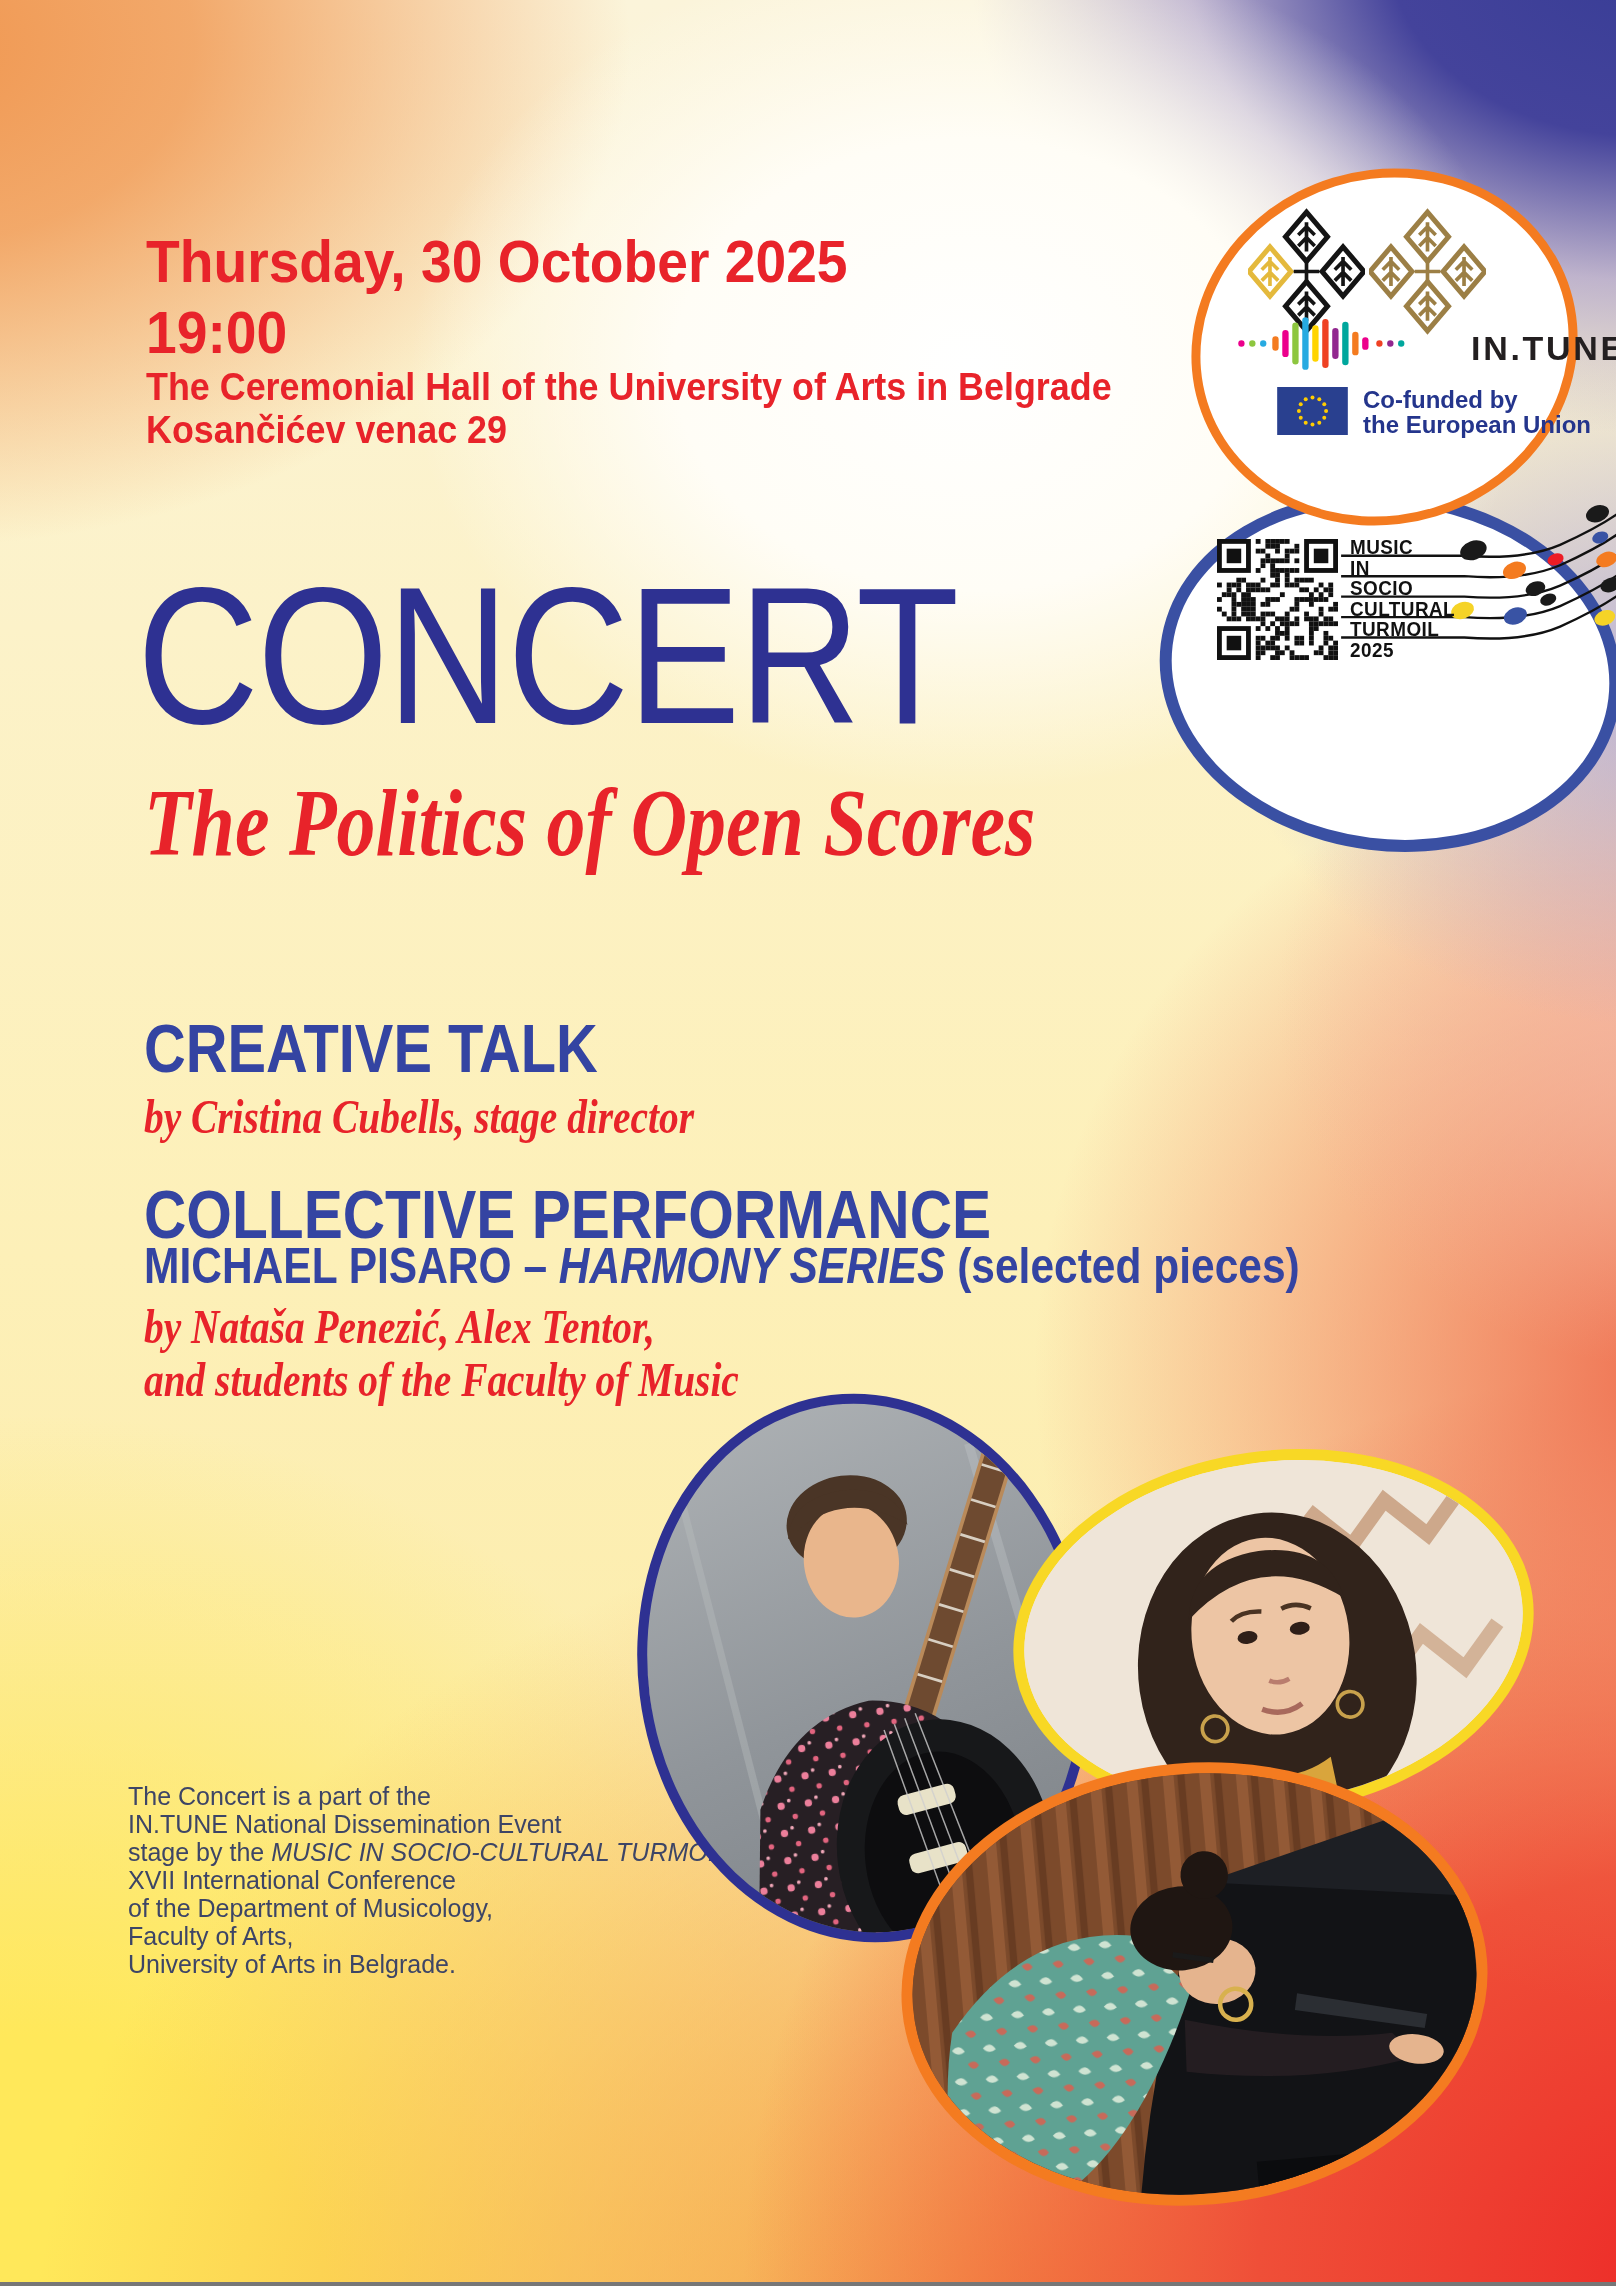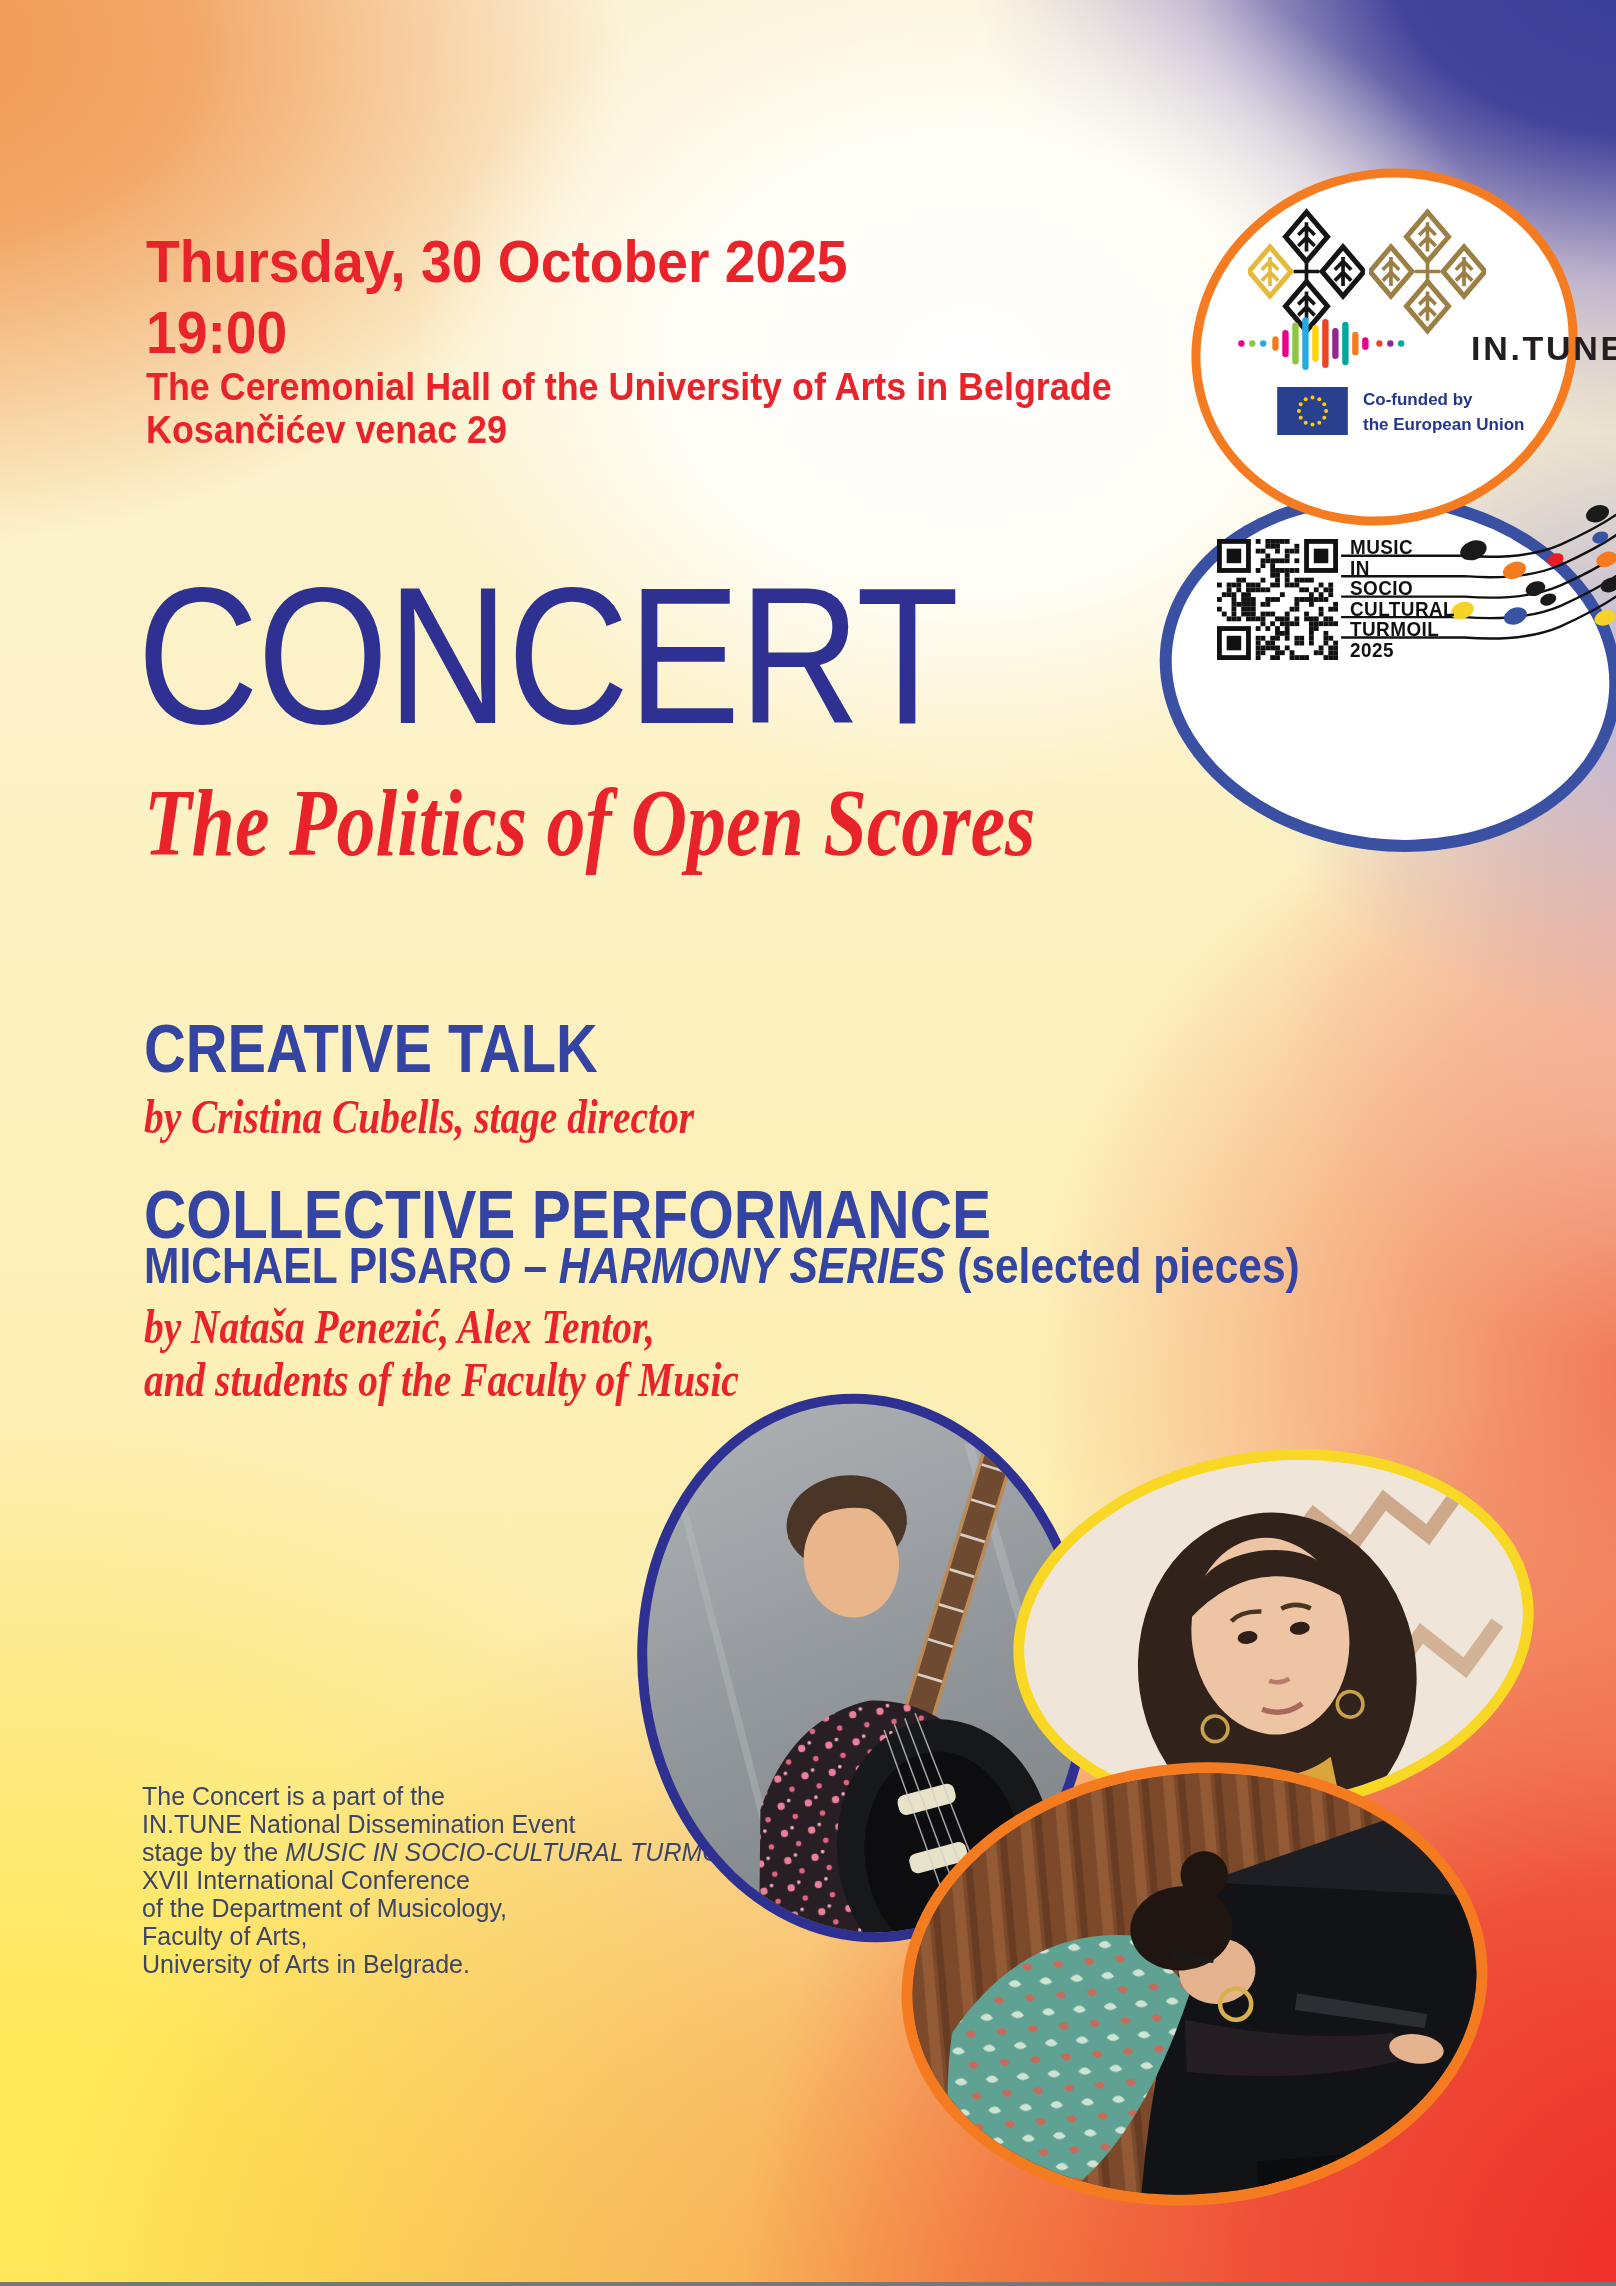--- a/index.html
+++ b/index.html
@@ -32,33 +32,33 @@
     transform:scaleX(.82);transform-origin:left top;white-space:nowrap;}
   #subtitle{left:144px;top:768px;font-size:95px;}
   .hblue{color:#3444a2;font-weight:bold;transform:scaleX(.85);transform-origin:left top;white-space:nowrap;}
   #creative{left:144px;top:1009px;font-size:68px;}
   #bycristina{left:144px;top:1089px;font-size:48px;}
   #collective{left:144px;top:1175px;font-size:69px;}
   #workline{left:144px;top:1237px;font-size:50px;}
   #workline .wit{font-style:italic;}
   #bynatasa{left:144px;top:1299px;font-size:48px;}
   #students{left:144px;top:1352px;font-size:48px;}
-  #footer{left:142px;top:1782px;font-size:25px;line-height:28px;color:#3d4566;white-space:nowrap;}
+  #footer{left:128px;top:1782px;font-size:25px;line-height:28px;color:#3d4566;white-space:nowrap;}
   #footer .it{font-style:italic;}
   
   #badge1{left:1190px;top:170px;width:371px;height:336px;border:9.1px solid #f47b20;border-radius:50%;
     background:#fff;transform:rotate(-17deg);z-index:6;}
   #badge2{left:1159px;top:493px;width:439px;height:334px;border:12px solid #3a50a3;border-radius:50%;
     background:#fff;transform:rotate(7deg);z-index:4;}
   #orn1{left:1248px;top:203px;z-index:7;}
   #orn2{left:1369px;top:203px;z-index:7;}
   #eq{left:1232px;top:309px;z-index:7;}
   #intunetext{left:1471px;top:329px;font-size:34px;font-weight:bold;letter-spacing:2.7px;color:#231f20;z-index:7;}
   #euflag{left:1277px;top:387px;z-index:7;}
-  #eutext{left:1363px;top:387px;font-size:17px;line-height:25px;font-weight:bold;color:#24358c;z-index:7;}
+  #eutext{left:1363px;top:387px;font-size:24px;line-height:25px;font-weight:bold;color:#24358c;z-index:7;}
   #qr{left:1217px;top:539px;z-index:7;}
   #confwords{left:1350px;top:537px;z-index:7;font-weight:bold;font-size:21px;line-height:20.5px;
     color:#111;letter-spacing:0.5px;transform:scaleX(.9);transform-origin:left top;}
   #staff{left:1327px;top:501px;z-index:5;}
   
   .photo{border-radius:50%;overflow:hidden;}
   #ph-guitar{left:638px;top:1393px;width:433px;height:530px;border:10px solid #2e3192;
     transform:rotate(-7deg);background:linear-gradient(165deg,#aeb2b5,#90959a 55%,#7d8287);z-index:2;}
   #ph-woman{left:1012px;top:1451px;width:501px;height:340px;border:11px solid #f8d825;
     transform:rotate(-8deg);background:#efe5d8;z-index:3;}

